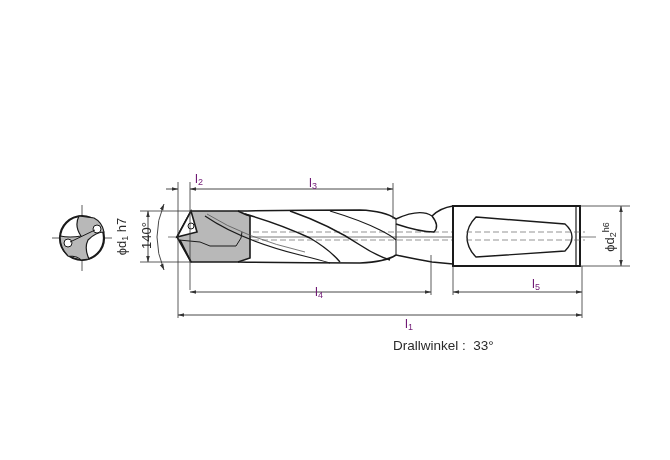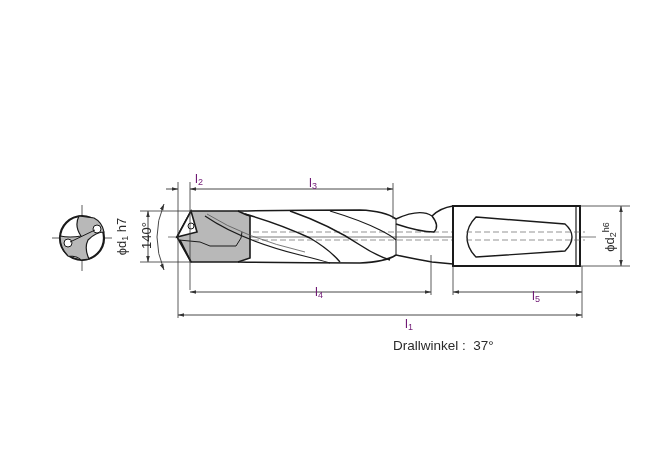--- a/index.html
+++ b/index.html
@@ -96,34 +96,34 @@
 
 <div class="lbl" style="left:178px; top:172px;">
   <span>l</span><sub>2</sub>
 </div>
 <div class="lbl" style="left:282px; top:176px;margin-left:10px;">
   <span>l</span><sub>3</sub>
 </div>
 <div class="lbl" style="left:298px; top:277px;margin-top:8px;">
   <span>l</span><sub>4</sub>
 </div>
-<div class="lbl" style="left:515px; top:289px;">
+<div class="lbl" style="left:515px; top:277px;">
   <span>l</span><sub>5</sub>
 </div>
 <div class="lbl" style="left:388px; top:317px;">
   <span>l</span><sub>1</sub>
 </div>
 
 <div class="vlbl" style="left:92px; top:229px; width:60px; text-align:center;">
   <span>ϕd</span><sub>1</sub>&nbsp;<span>h7</span>
 </div>
 <div class="vlbl" style="left:126px; top:229px; width:40px; text-align:center;">
   <span>140°</span>
 </div>
 <div class="vlbl" style="left:580px; top:229px; width:60px; text-align:center;">
   <span>ϕd</span><sub>2</sub><sup>h6</sup>
 </div>
 
 <div class="notes">
   <div class="row">
-    <span>Drallwinkel :</span>&nbsp;&nbsp;<span>37°</span>
+    <span>Drallwinkel :</span>&nbsp;&nbsp;<span>33°</span>
   </div>
 </div>
 
 </body></html>

